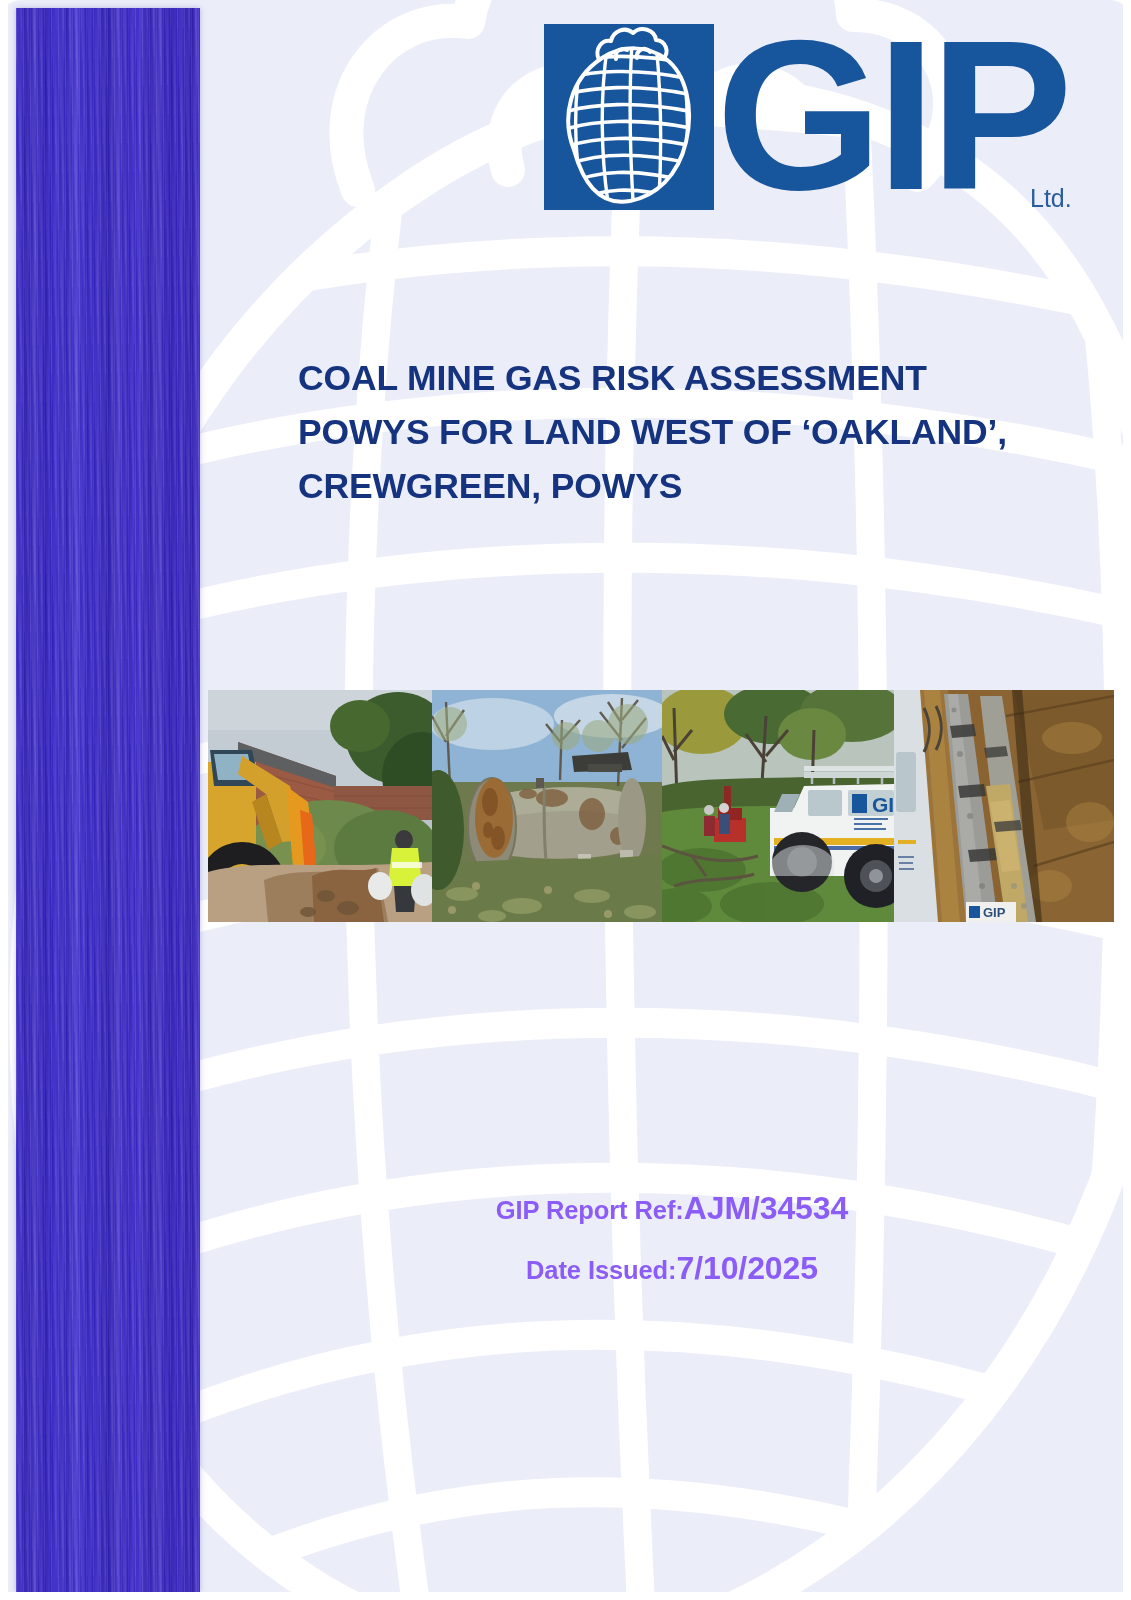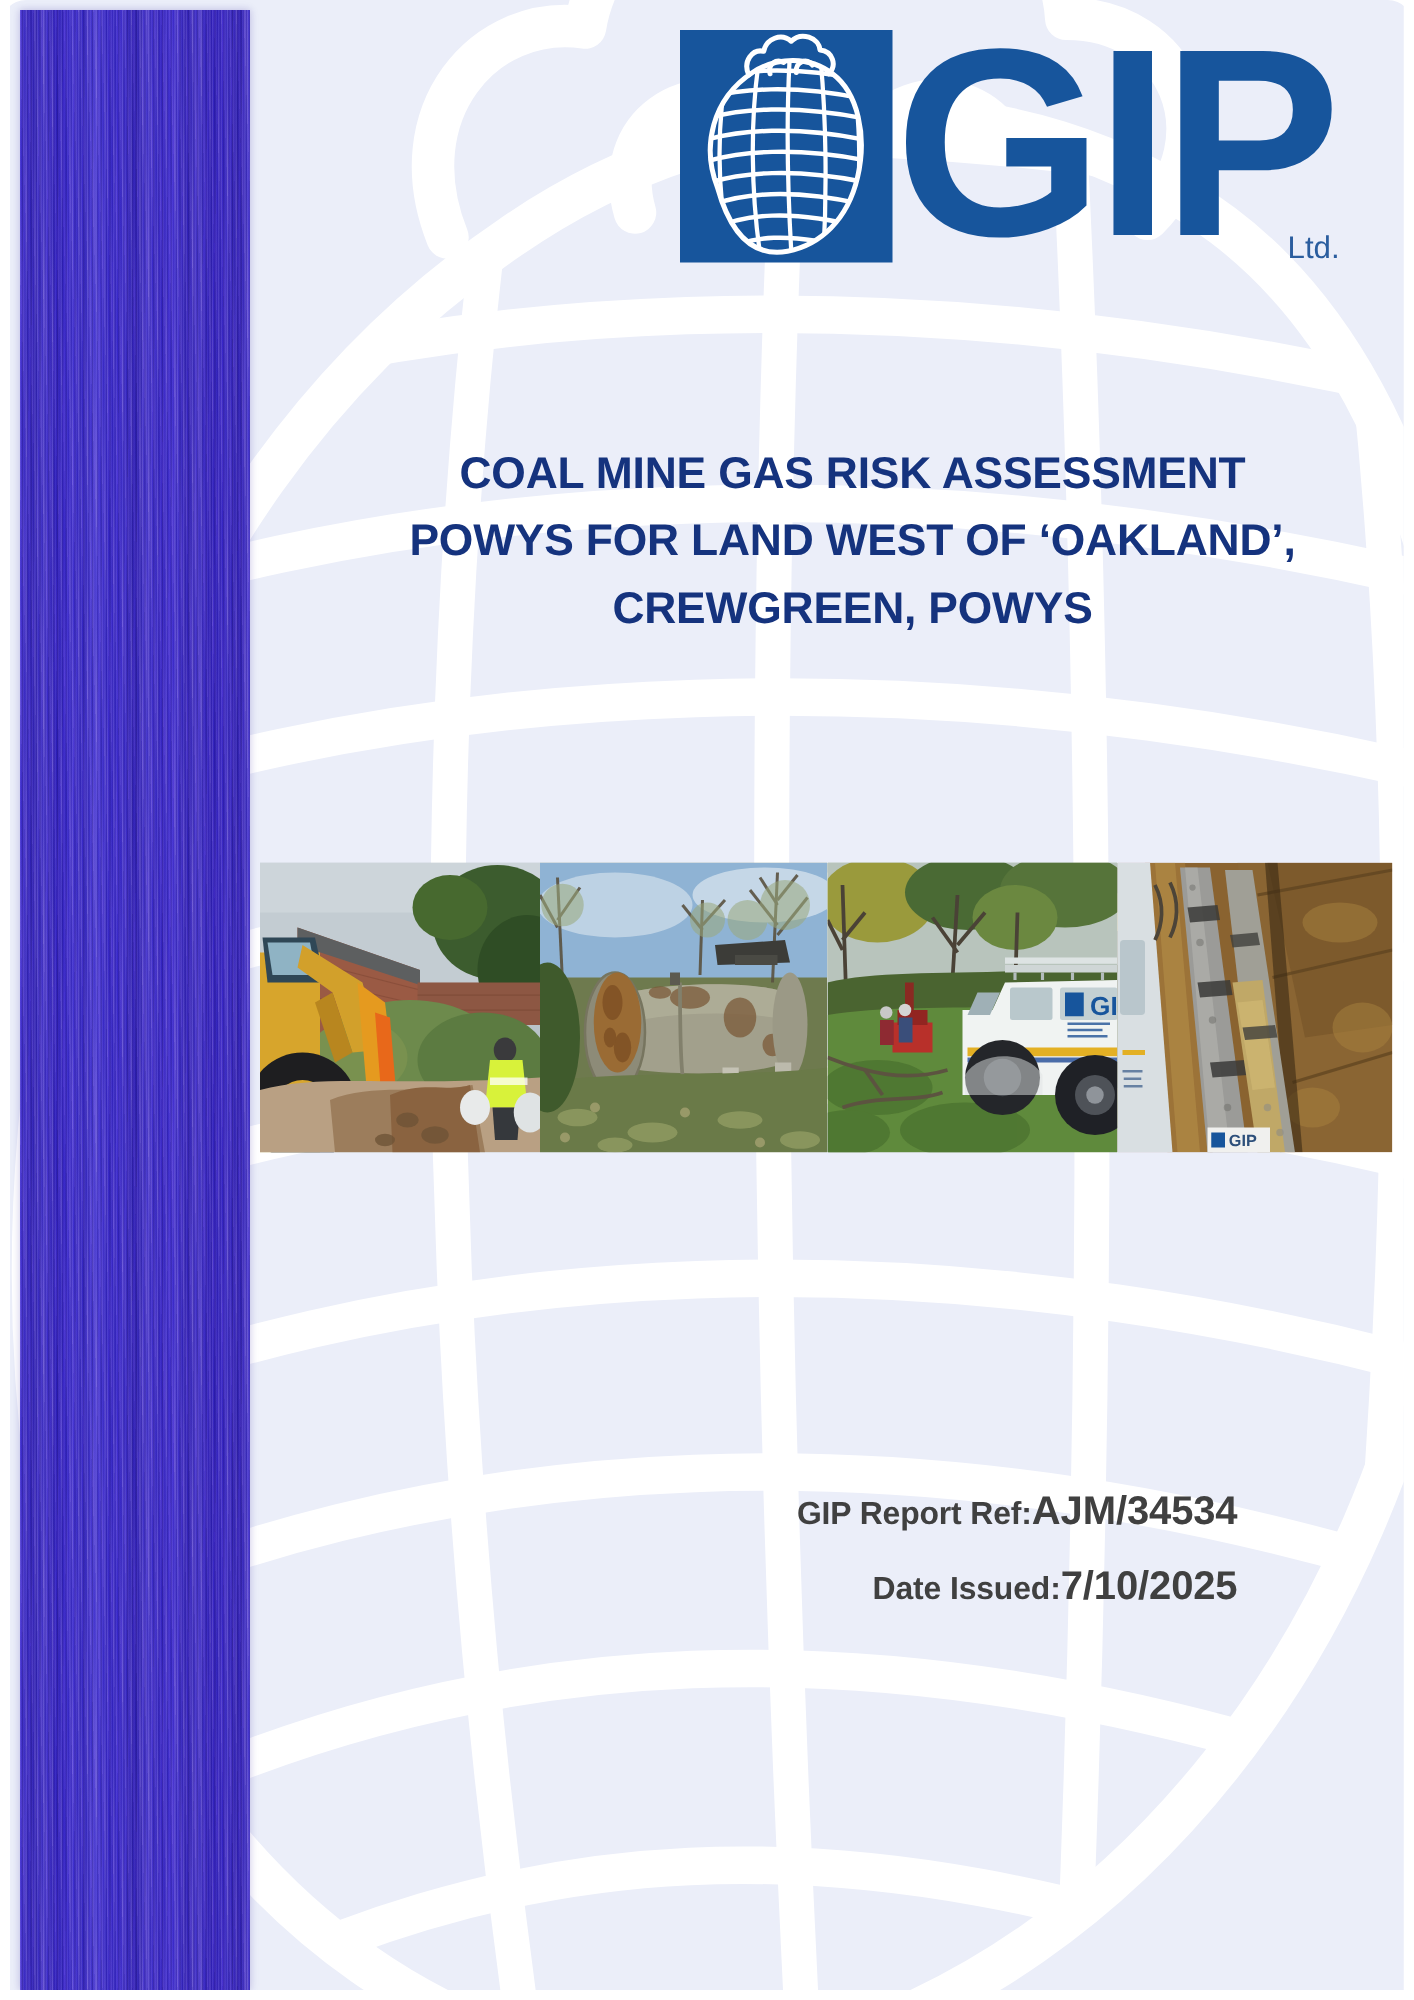--- a/index.html
+++ b/index.html
@@ -114,21 +114,21 @@
     font-weight: 400;
     color: #2a5d9e;
     letter-spacing: 0px;
   }
 
   
   .title {
     position: absolute;
     left: 290px; top: 352px;
     width: 768px;
-    text-align: center;
+    text-align: left;
     color: #15337e;
     font-size: 35.5px;
     font-weight: 700;
     line-height: 1.52;
     letter-spacing: -0.15px;
   }
 
   
   .photo-strip {
     position: absolute;
@@ -145,24 +145,24 @@
   .p4 { width: 220px; }
 
   
   .meta {
     position: absolute;
     left: 298px; top: 1190px;
     width: 684px;
   }
   .meta-row {
     display: flex;
-    justify-content: flex-end;
+    justify-content: center;
     align-items: baseline;
     height: 60px;
-    color: #404040;
+    color: #8b5cf6;
     margin-left: 48px;
   }
   .meta-label {
     font-size: 25.5px;
     font-weight: 700;
     letter-spacing: -0.1px;
   }
   .meta-value {
     font-size: 32px;
     font-weight: 700;

